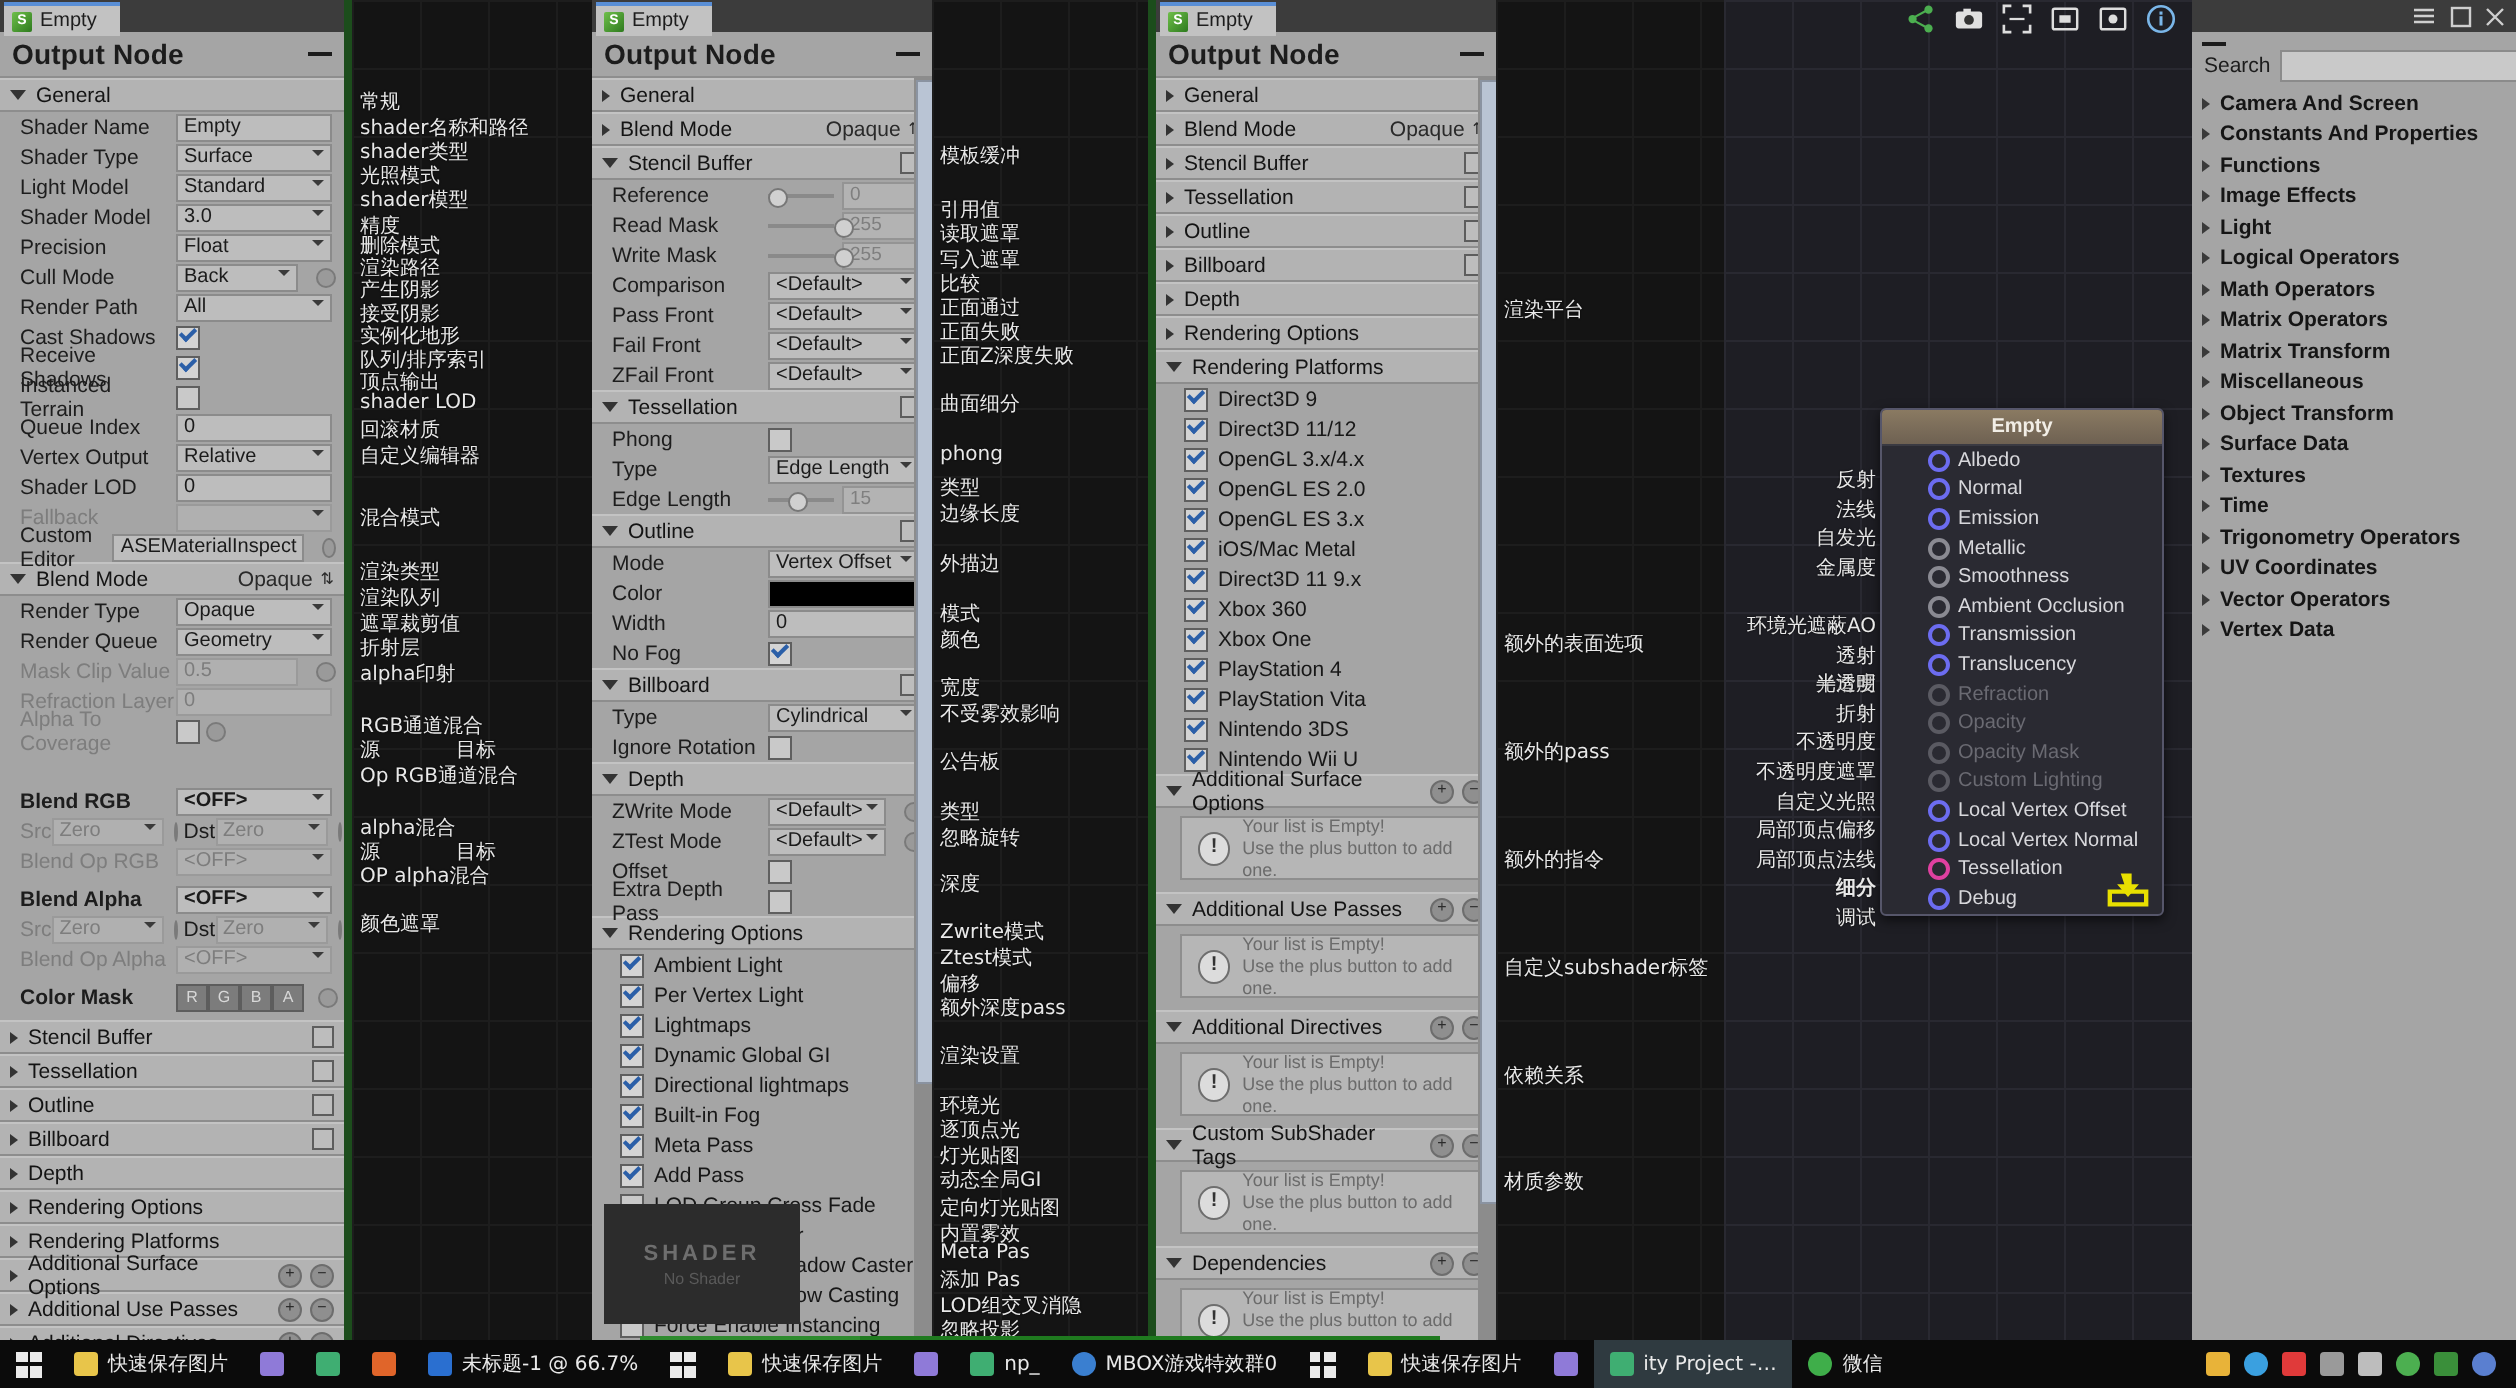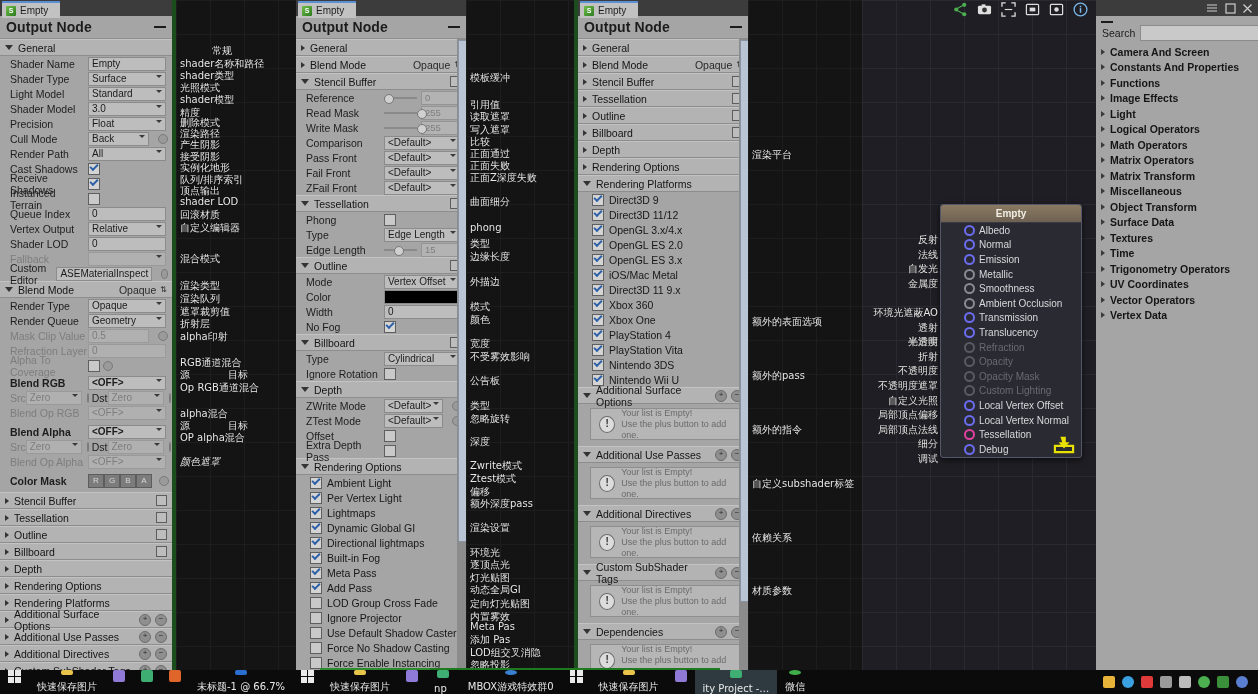--- a/index.html
+++ b/index.html
@@ -90,21 +90,21 @@
   .searchrow{display:flex;align-items:center;gap:5px;padding:0 6px 3px 6px;}
   .searchrow .slbl{font-size:10.5px;color:#1c1c1c;}
   .searchinput{flex:1;height:12px;background:#c9c9c9;border:1px solid #8b8b8b;}
   .bwitem{height:15.5px;display:flex;align-items:center;gap:5px;padding-left:5px;font-size:10.5px;
       font-weight:bold;color:#151515;}
   .bwitem .fold{width:0;height:0;border-left:4px solid #3a3a3a;border-top:3.5px solid transparent;border-bottom:3.5px solid transparent;}
 
   
   .taskbar{position:absolute;left:0;right:0;bottom:0;height:24px;background:#0b0b0b;display:flex;align-items:center;}
   .tbitem{display:flex;align-items:center;gap:5px;height:24px;padding:0 8px;color:#e9e9e9;font-size:10px;white-space:nowrap;
-      font-family:"DejaVu Sans",sans-serif;flex-direction:column;}
+      font-family:"DejaVu Sans",sans-serif;}
   .tbitem.active{background:#2f3a40;}
   .win{width:13px;height:13px;display:grid;grid-template-columns:1fr 1fr;grid-template-rows:1fr 1fr;gap:1.5px;}
   .win i{background:#eaeaea;display:block;}
   .sq{width:12px;height:12px;border-radius:2px;display:block;}
   .tray{margin-left:auto;display:flex;align-items:center;gap:7px;padding-right:10px;}
   .watermark{position:absolute;right:12px;bottom:22px;font-size:19px;color:rgba(240,240,240,.55);
       font-family:"DejaVu Sans",sans-serif;white-space:nowrap;pointer-events:none;}
   .greenbar{position:absolute;left:430px;top:668px;width:290px;height:4px;background:#1f7a1f;}
   .greenbar2{position:absolute;left:320px;top:668px;width:360px;height:3px;background:#2e8b2e;}
   .edgeL{position:absolute;left:172px;top:0;width:4px;bottom:24px;background:#1c4d1c;}
@@ -253,21 +253,21 @@
             <span>0</span>
           </span>
         </div>
         <div class="row dim">
           <span class="lbl">Alpha To Coverage</span>
           <span class="cb"></span>
           <span class="dot" style="margin-right: 4px;"></span>
         </div>
       </div>
 
-    <div class="row" style="margin-top:2px">
+    <div class="row" style="margin-top:20px">
       <span class="lbl" style="font-weight:bold">Blend RGB</span>
       <span class="fld dropdown">
           <b>&lt;OFF&gt;</b>
         </span>
     </div>
     <div class="row dim">
       <span class="lbl" style="width:24px">Src</span>
       <span class="fld dropdown disabled" style="flex:0 0 48px;margin-right:2px">
           <span>Zero</span>
         </span>
@@ -397,21 +397,21 @@
         </div>
       </div>
 
   </div>
 
   <div class="edgeL"></div>
 
   <div class="cncol" style="left:176px;width:120px;">
     <div class="grid"></div>
     <div id="cn1">
-        <div class="cnitem" style="top: 44px; left: 4px; margin-left: 32px;">常规</div>
+        <div class="cnitem" style="top: 44px; left: 4px;">常规</div>
         <div class="cnitem" style="top: 57px; left: 4px;">shader名称和路径</div>
         <div class="cnitem" style="top: 69px; left: 4px;">shader类型</div>
         <div class="cnitem" style="top: 81px; left: 4px;">光照模式</div>
         <div class="cnitem" style="top: 93px; left: 4px;">shader模型</div>
         <div class="cnitem" style="top: 106px; left: 4px;">精度</div>
         <div class="cnitem" style="top: 116px; left: 4px;">删除模式</div>
         <div class="cnitem" style="top: 127px; left: 4px;">渲染路径</div>
         <div class="cnitem" style="top: 138px; left: 4px;">产生阴影</div>
         <div class="cnitem" style="top: 150px; left: 4px;">接受阴影</div>
         <div class="cnitem" style="top: 161px; left: 4px;">实例化地形</div>
@@ -427,21 +427,21 @@
         <div class="cnitem" style="top: 317px; left: 4px;">折射层</div>
         <div class="cnitem" style="top: 330px; left: 4px;">alpha印射</div>
         <div class="cnitem" style="top: 356px; left: 4px;">RGB通道混合</div>
         <div class="cnitem" style="top: 368px; left: 4px;">源</div>
         <div class="cnitem" style="top: 368px; left: 52px;">目标</div>
         <div class="cnitem" style="top: 381px; left: 4px;">Op RGB通道混合</div>
         <div class="cnitem" style="top: 407px; left: 4px;">alpha混合</div>
         <div class="cnitem" style="top: 419px; left: 4px;">源</div>
         <div class="cnitem" style="top: 419px; left: 52px;">目标</div>
         <div class="cnitem" style="top: 431px; left: 4px;">OP alpha混合</div>
-        <div class="cnitem" style="top: 455px; left: 4px; font-style: italic;">颜色遮罩</div>
+        <div class="cnitem" style="top: 455px; left: 4px;">颜色遮罩</div>
       </div>
   </div>
 
   <div class="panel" style="left:296px;width:170px;height:670px;">
     <div class="tabbar">
       <div class="tab">
         <span class="tabicon">S</span>
         <span>Empty</span>
       </div>
     </div>
@@ -688,20 +688,25 @@
           <span>Force No Shadow Casting</span>
         </div>
         <div class="cbrow">
           <span class="cb"></span>
           <span>Force Enable Instancing</span>
         </div>
       </div>
 
     <div class="scrollbar">
       <div class="scrollthumb" style="top:2px;height:500px"></div>
+    </div>
+    <div style="position:absolute;left:6px;bottom:8px;width:98px;height:60px;background:#2c2c2c;
+         display:flex;flex-direction:column;align-items:center;justify-content:center;gap:2px;">
+      <span style="color:#6e6e6e;font-size:11px;letter-spacing:2px;font-weight:bold">SHADER</span>
+      <span style="color:#5a5a5a;font-size:8px">No Shader</span>
     </div>
   </div>
 
   <div class="cncol" style="left:466px;width:112px;">
     <div class="grid"></div>
     <div id="cn2">
         <div class="cnitem" style="top: 71px; left: 4px;">模板缓冲</div>
         <div class="cnitem" style="top: 98px; left: 4px;">引用值</div>
         <div class="cnitem" style="top: 110px; left: 4px;">读取遮罩</div>
         <div class="cnitem" style="top: 123px; left: 4px;">写入遮罩</div>
@@ -1075,21 +1080,21 @@
       <div class="cnitem" style="position: absolute; right: 4px; top: 291.4px; text-align: right; margin-top: 44px;">光滑度</div>
       <div class="cnitem" style="position: absolute; right: 4px; top: 306px; text-align: right;">环境光遮蔽AO</div>
       <div class="cnitem" style="position: absolute; right: 4px; top: 320.6px; text-align: right;">透射</div>
       <div class="cnitem" style="position: absolute; right: 4px; top: 335.2px; text-align: right;">半透明</div>
       <div class="cnitem" style="position: absolute; right: 4px; top: 349.8px; text-align: right;">折射</div>
       <div class="cnitem" style="position: absolute; right: 4px; top: 364.4px; text-align: right;">不透明度</div>
       <div class="cnitem" style="position: absolute; right: 4px; top: 379px; text-align: right;">不透明度遮罩</div>
       <div class="cnitem" style="position: absolute; right: 4px; top: 393.6px; text-align: right;">自定义光照</div>
       <div class="cnitem" style="position: absolute; right: 4px; top: 408.2px; text-align: right;">局部顶点偏移</div>
       <div class="cnitem" style="position: absolute; right: 4px; top: 422.8px; text-align: right;">局部顶点法线</div>
-      <div class="cnitem" style="position: absolute; right: 4px; top: 437.4px; text-align: right;">细分</div>
+      <div class="cnitem" style="position: absolute; right: 4px; top: 437.4px; text-align: right; font-weight: bold;">细分</div>
       <div class="cnitem" style="position: absolute; right: 4px; top: 452px; text-align: right;">调试</div>
     </div>
 
   <div class="browser">
     <div class="bwtop">
       <svg width="14" height="10" viewBox="0 0 14 10">
           <path d="M2 2h10M2 5h10M2 8h10" stroke="#cfcfcf" stroke-width="1.2"></path>
         </svg>
       <svg width="11" height="11" viewBox="0 0 11 11">
           <rect x="1" y="1" width="9" height="9" stroke="#cfcfcf" stroke-width="1.2" fill="none"></rect>

